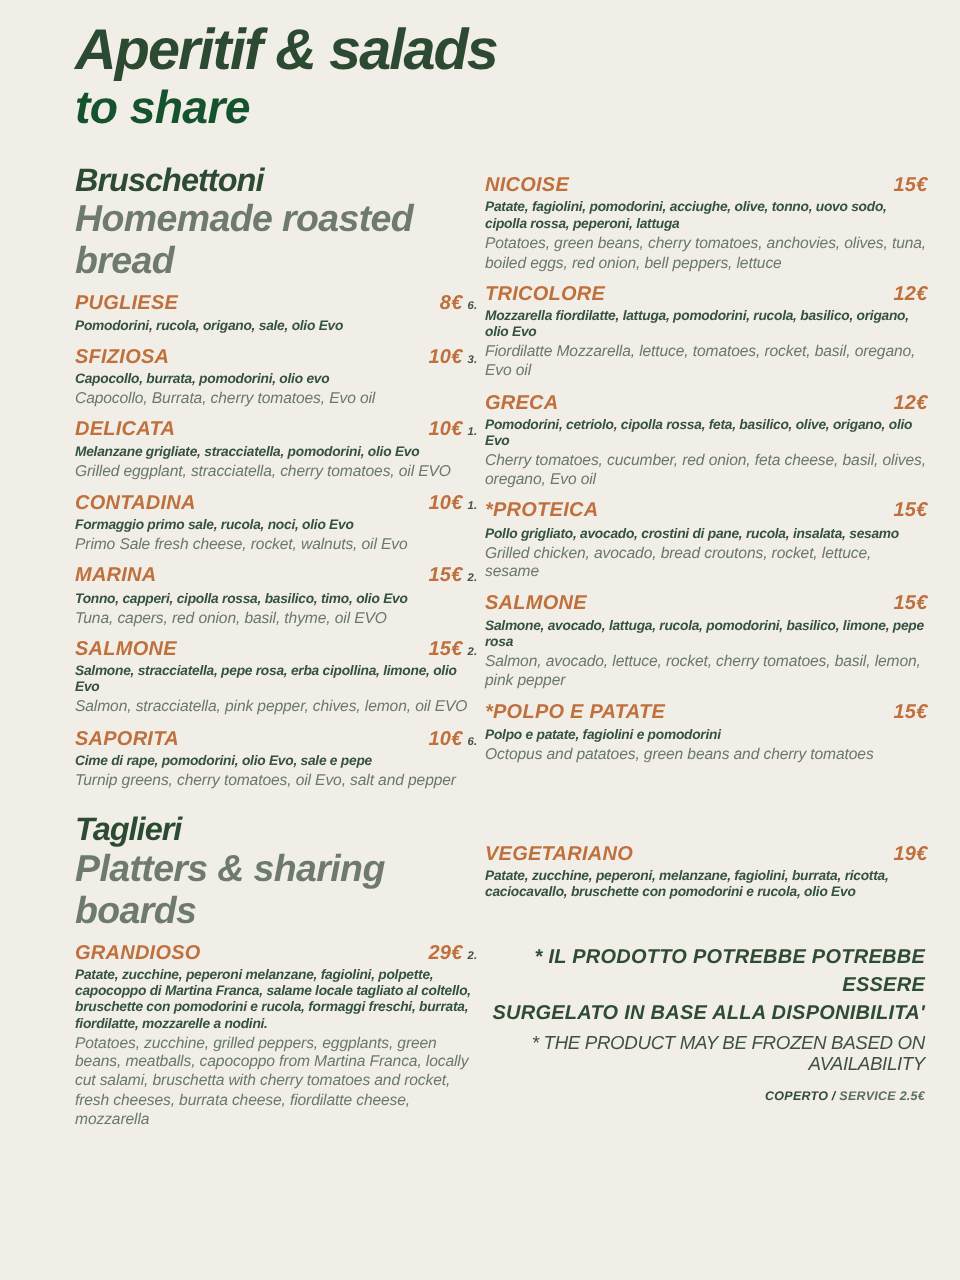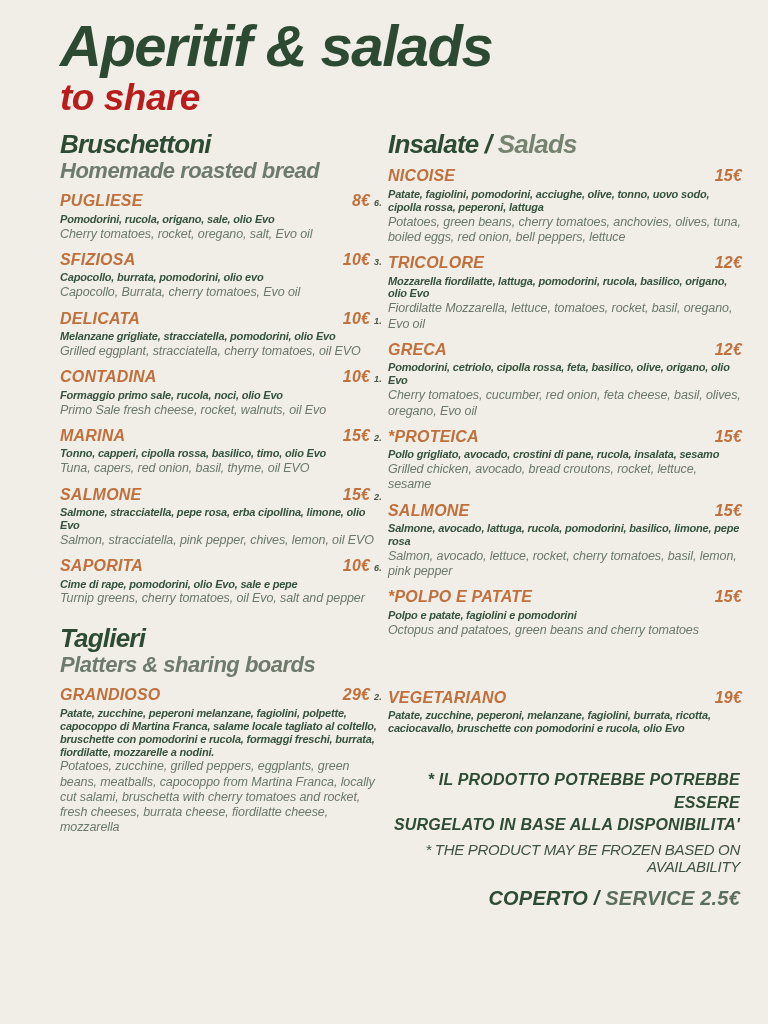--- a/index.html
+++ b/index.html
@@ -7,37 +7,37 @@
     width:768px;height:1024px;
     background:#f0eee7;
     font-family:"Liberation Sans",sans-serif;
     font-style:italic;
     position:relative;
     overflow:hidden;
     -webkit-font-smoothing:antialiased;
   }
   .page-header{position:absolute;left:60px;top:16px;width:680px;}
   .page-title{
-    font-size:58px;font-weight:bold;color:#2c4a31;
+    font-size:46px;font-weight:bold;color:#2c4a31;
     letter-spacing:-1.5px;line-height:1.02;
   }
   .page-subtitle{
-    font-size:37px;font-weight:bold;color:#b91c1c;
+    font-size:37px;font-weight:bold;color:#14532d;
     letter-spacing:-0.5px;margin-top:2px;
   }
   .col{position:absolute;top:131px;}
   .col-left{left:60px;width:322px;}
   .col-right{left:388px;width:354px;}
   .section-title{
     font-size:26px;font-weight:bold;color:#2d4b33;
     letter-spacing:-0.8px;line-height:1.05;
   }
   .section-title .secondary{color:#76846f;}
   .section-subtitle{
-    font-size:22px;font-weight:bold;color:#6e7b6c;
+    font-size:30px;font-weight:bold;color:#6e7b6c;
     letter-spacing:-0.5px;line-height:1.1;margin-top:1px;
   }
   .section{margin:0;}
   .section + .section{margin-top:18px;}
   .items{margin-top:9px;}
   .item{margin-top:9px;}
   .item:first-child{margin-top:0;}
   .item-head{
     display:flex;justify-content:space-between;align-items:flex-start;
     font-size:16px;font-weight:bold;color:#c0703c;letter-spacing:0.2px;
@@ -46,33 +46,33 @@
   .price-wrap{display:flex;align-items:baseline;gap:4px;flex-shrink:0;margin-left:8px;}
   .price-note{font-size:9px;font-weight:bold;color:#44543f;}
   .desc-it{
     font-size:11px;font-weight:bold;color:#35523c;
     line-height:1.18;letter-spacing:-0.2px;margin-top:2px;
   }
   .desc-en{
     font-size:12.5px;font-weight:normal;color:#6b786b;
     line-height:1.22;letter-spacing:-0.1px;margin-top:1px;
   }
-  .item-vegetariano{margin-top:51px;}
+  .item-vegetariano{margin-top:64px;}
   .footnote{
     margin-top:34px;text-align:right;padding-right:2px;
   }
   .fn-it{
     font-size:16px;font-weight:bold;color:#2e4b33;
     white-space:pre-line;line-height:1.4;letter-spacing:0.2px;
   }
   .fn-en{
     font-size:15px;font-weight:normal;color:#3f5242;
     letter-spacing:-0.3px;margin-top:4px;
   }
-  .fn-coperto{margin-top:12px;font-size:20px;letter-spacing:0.2px;}
+  .fn-coperto{margin-top:12px;font-size:10px;letter-spacing:0.2px;}
   .fn-coperto .label{font-weight:bold;color:#2e4b33;}
   .fn-coperto .value{font-weight:bold;color:#5b6e5c;}
 </style>
 </head>
 <body>
 
 <header class="page-header">
   <div class="page-title">Aperitif &amp; salads</div>
   <div class="page-subtitle">to share</div>
 </header>
@@ -86,21 +86,20 @@
 
       <div class="item">
         <div class="item-head">
           <span class="item-name">PUGLIESE</span>
           <span class="price-wrap">
             <span class="price">8€</span>
             <span class="price-note">6.</span>
           </span>
         </div>
         <div class="desc-it">Pomodorini, rucola, origano, sale, olio Evo</div>
-        <div class="desc-en">Cherry tomatoes, rocket, oregano, salt, Evo oil</div>
       </div>
 
       <div class="item">
         <div class="item-head">
           <span class="item-name">SFIZIOSA</span>
           <span class="price-wrap">
             <span class="price">10€</span>
             <span class="price-note">3.</span>
           </span>
         </div>
@@ -189,21 +188,20 @@
       </div>
 
     </div>
   </section>
 
 </div>
 
 <div class="col col-right">
 
   <section class="section">
-    <div class="section-title"><span>Insalate /</span><span class="secondary"> Salads</span></div>
     <div class="items">
 
       <div class="item">
         <div class="item-head">
           <span class="item-name">NICOISE</span>
           <span class="price-wrap">
             <span class="price">15€</span>
           </span>
         </div>
         <div class="desc-it">Patate, fagiolini, pomodorini, acciughe, olive, tonno, uovo sodo, cipolla rossa, peperoni, lattuga</div>

